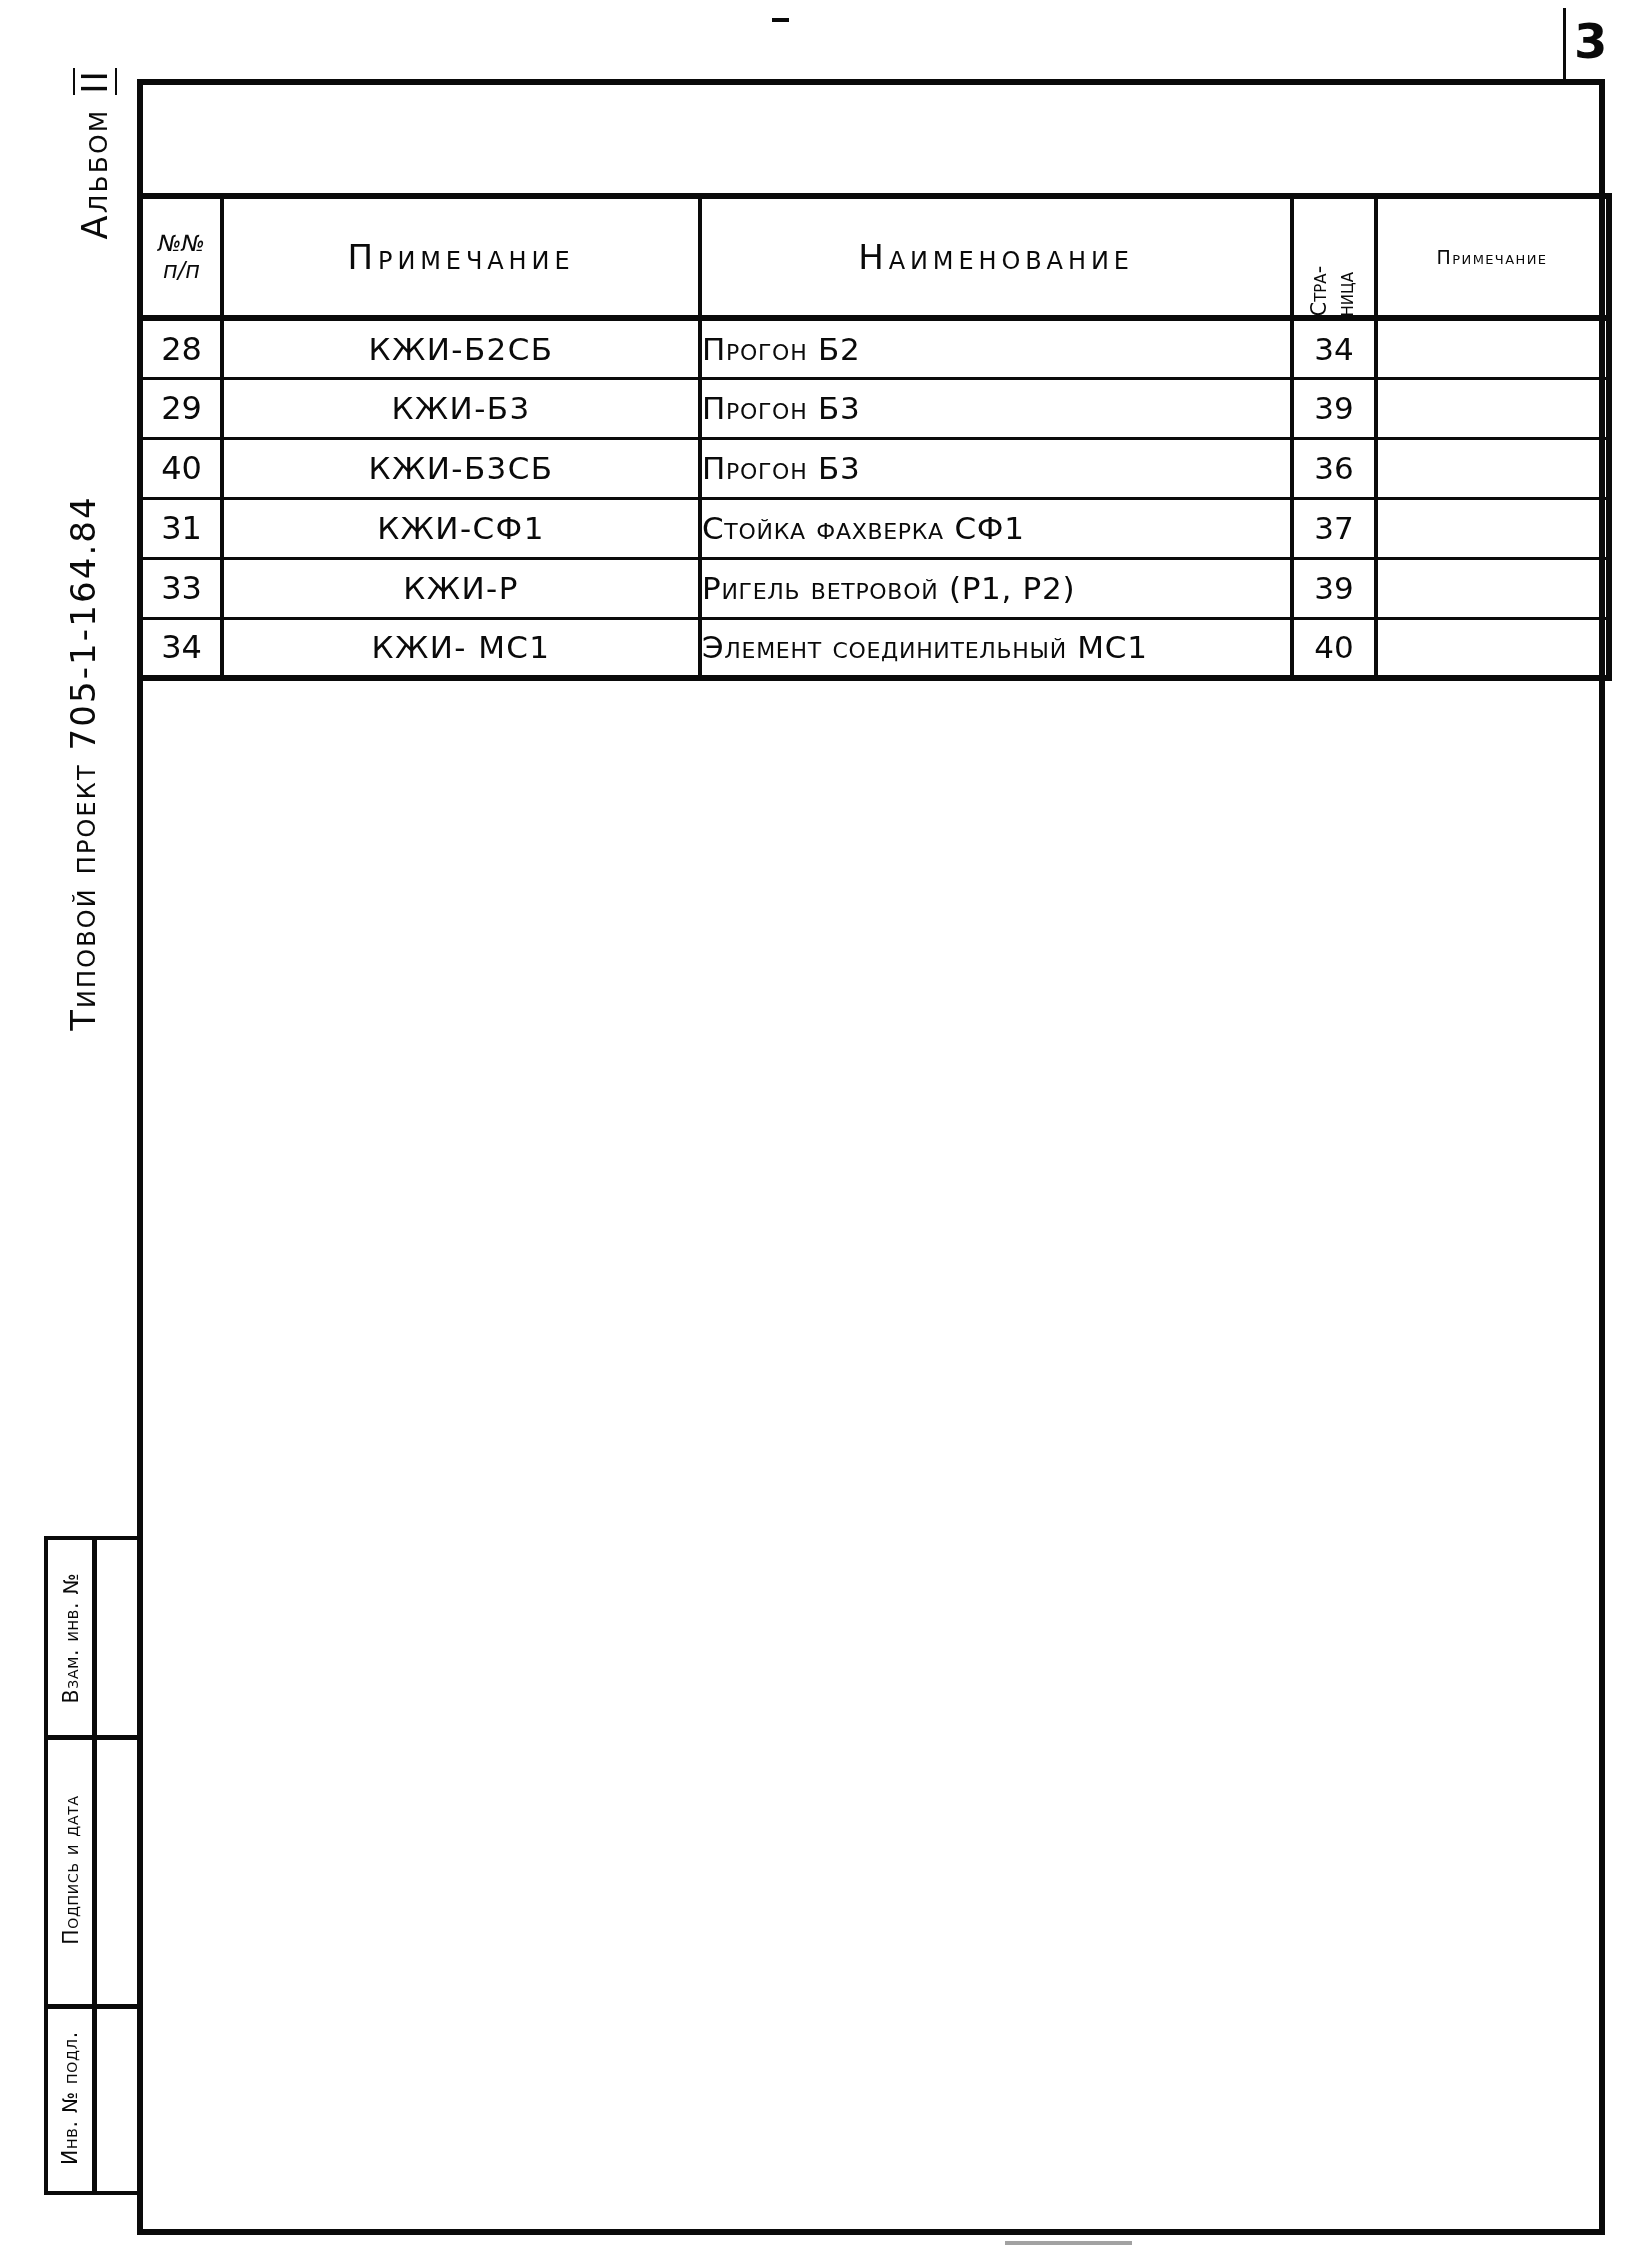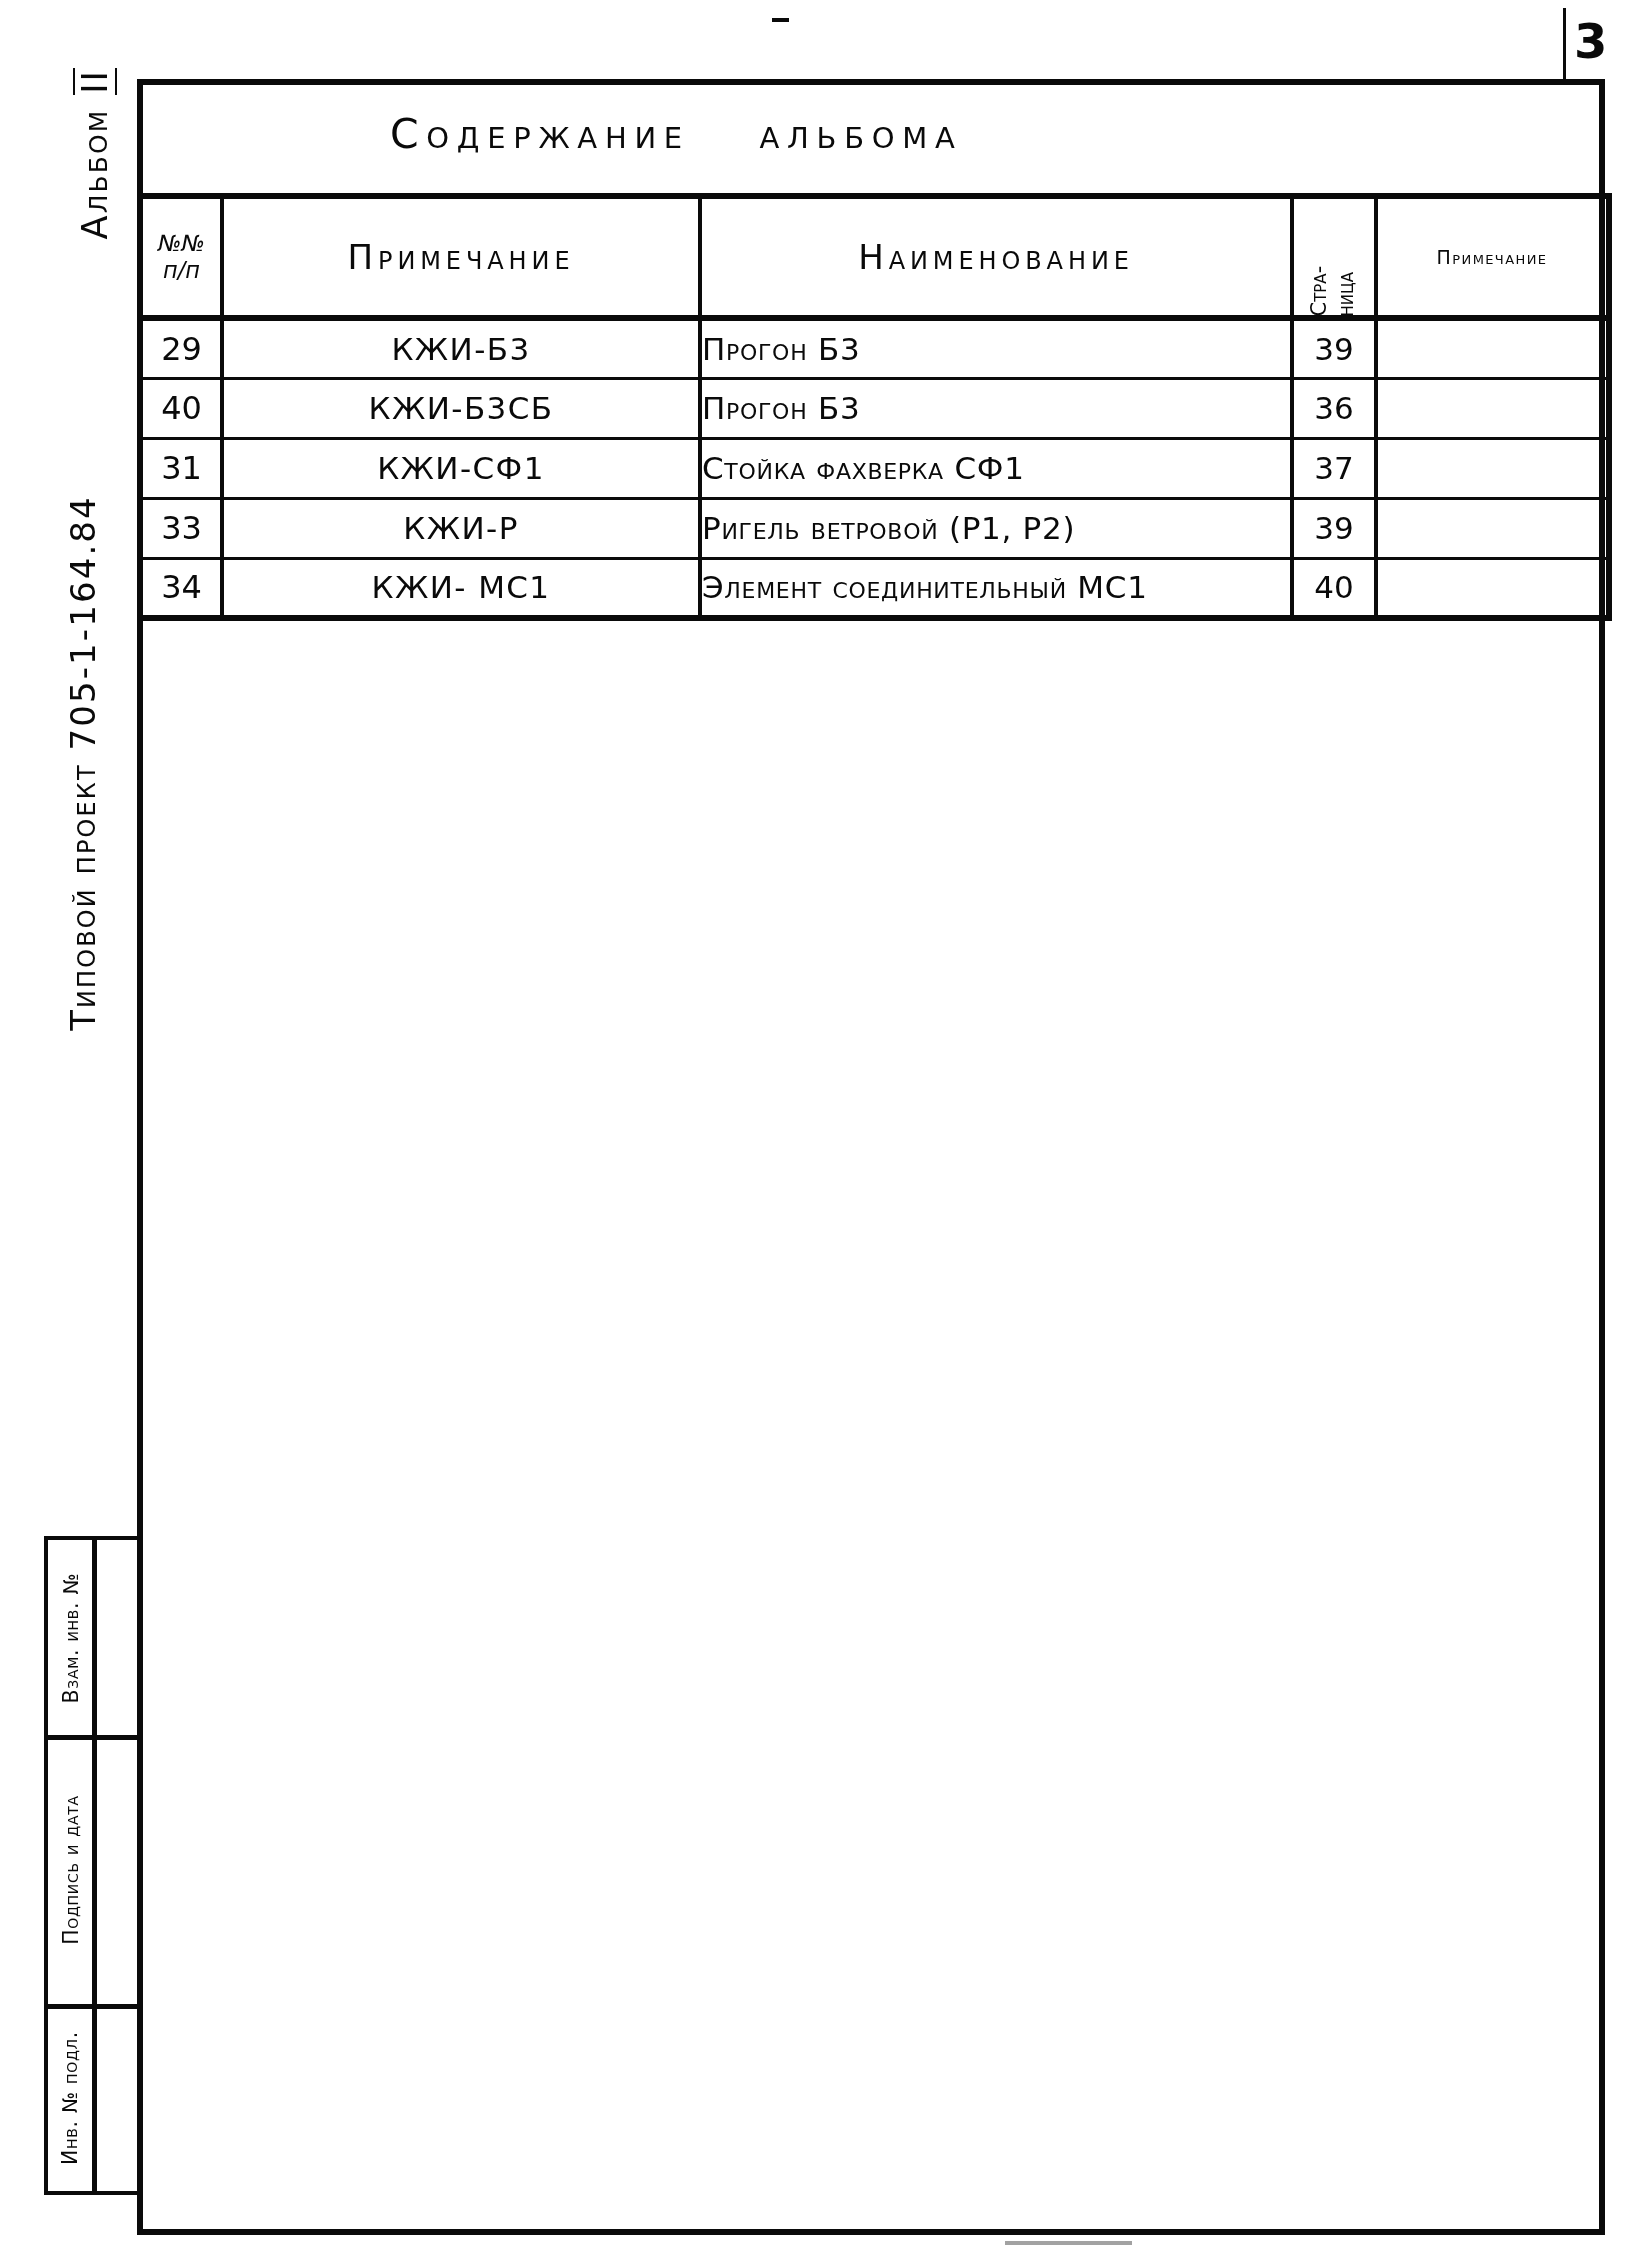--- a/index.html
+++ b/index.html
@@ -66,21 +66,20 @@
 <body>
 
 <div class="page">
 
   <div class="top-dash"></div>
   <div class="page-num-tick"></div>
   <div class="page-num">3</div>
 
   <div class="frame"></div>
 
-  <div class="doc-title">Содержание альбома</div>
 
   <table class="toc">
     <colgroup>
       <col style="width:82px">
         <col style="width:478px">
         <col style="width:592px">
       <col style="width:84px">
         <col style="width:233px">
     </colgroup>
     <thead>
@@ -97,20 +96,27 @@
               <div>Стра-</div>
               <div>ница</div>
             </div>
           </div>
         </th>
         <th class="h-note">Примечание</th>
       </tr>
     </thead>
     <tbody>
 
+    <tr>
+      <td class="cell-num">28</td>
+      <td class="cell-desig">КЖИ-Б2СБ</td>
+      <td class="cell-name">Прогон Б2</td>
+      <td class="cell-page">34</td>
+      <td class="cell-note"></td>
+    </tr>
 
     <tr>
       <td class="cell-num">29</td>
       <td class="cell-desig">КЖИ-Б3</td>
       <td class="cell-name">Прогон Б3</td>
       <td class="cell-page">39</td>
       <td class="cell-note"></td>
     </tr>
 
     <tr>

